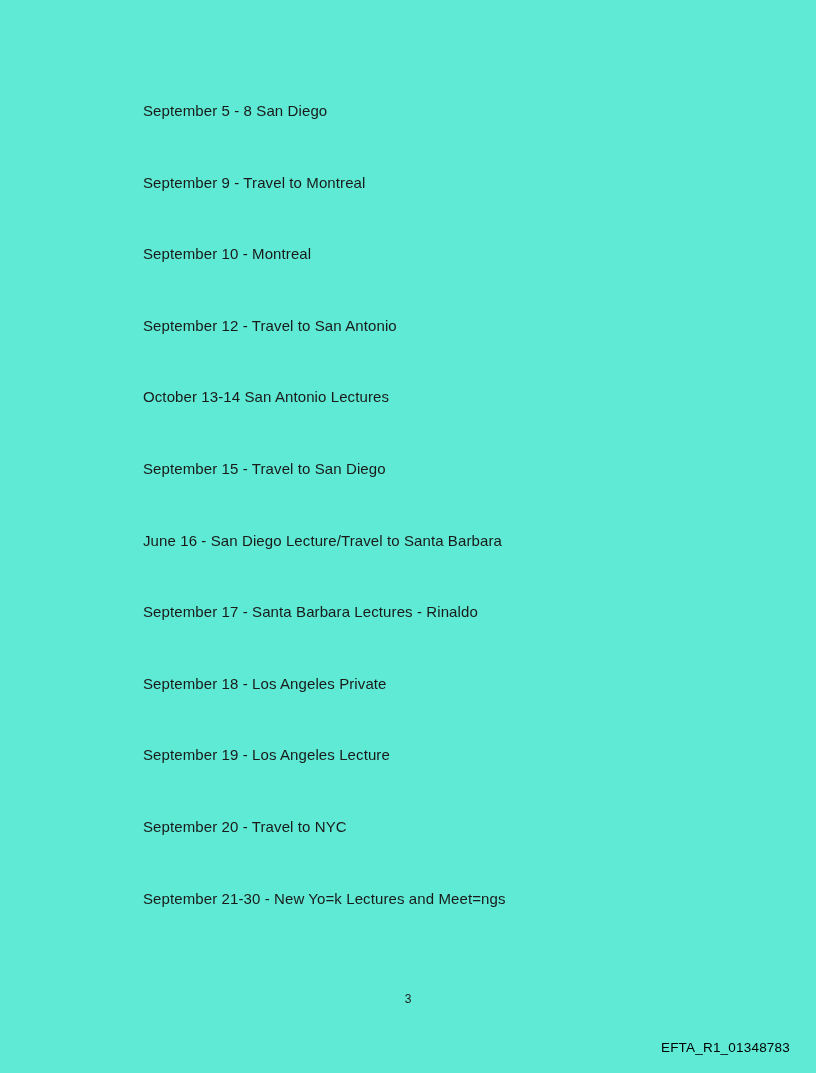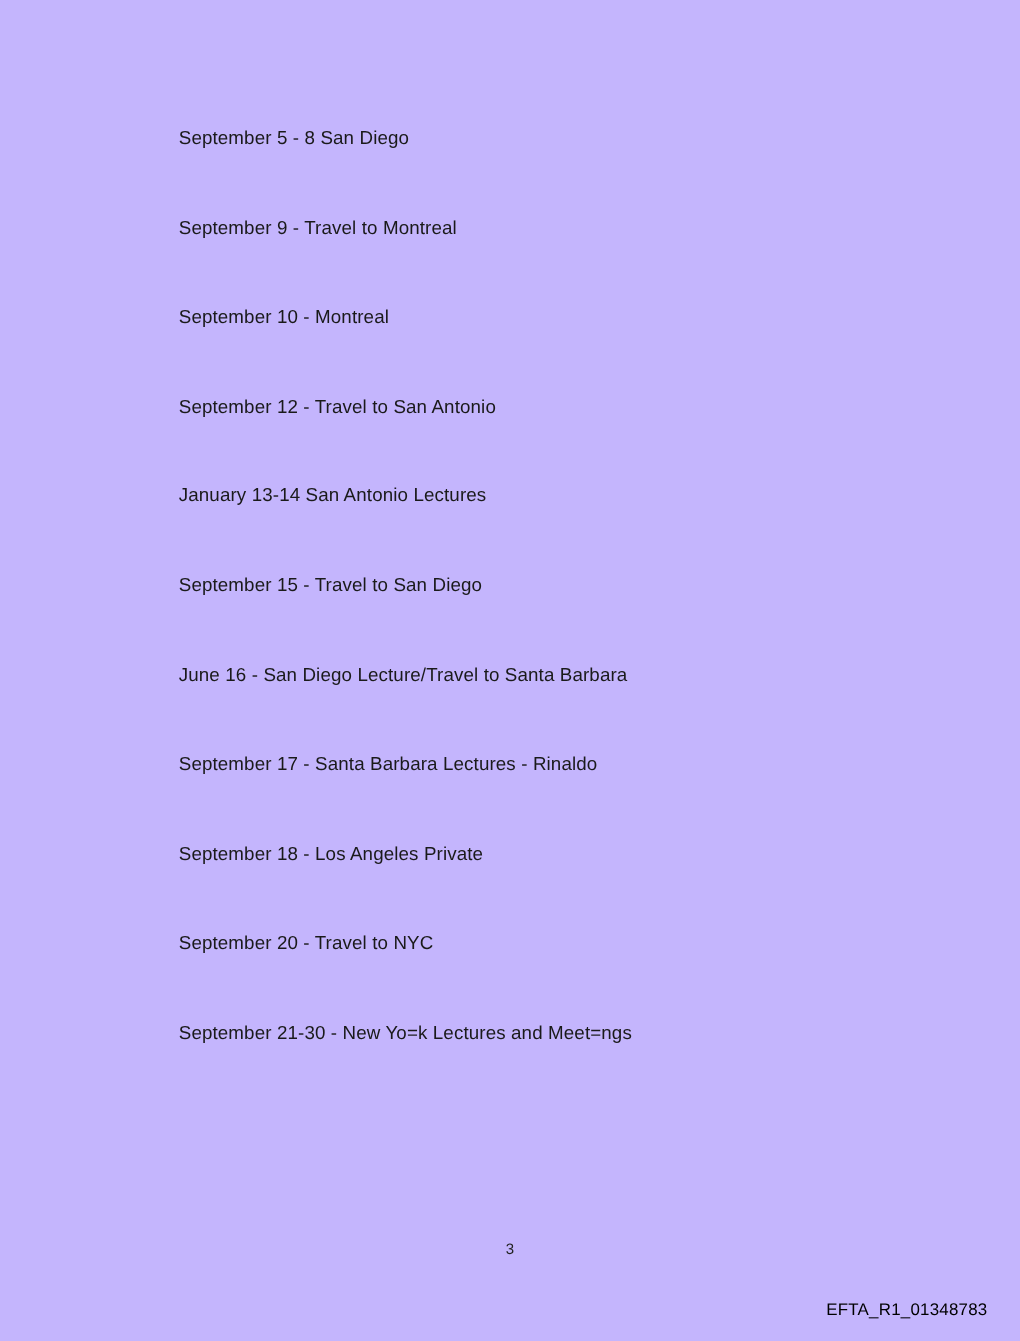--- a/index.html
+++ b/index.html
@@ -4,21 +4,21 @@
 <style>
   html, body {
     margin: 0;
     padding: 0;
     background: #ffffff;
   }
   .page {
     position: relative;
     width: 816px;
     height: 1073px;
-    background: #c4b5fd;
+    background: #5eead4;
     overflow: hidden;
     font-family: "Liberation Sans", sans-serif;
     color: #1a1a1a;
   }
   .schedule {
     position: absolute;
     top: 101px;
     left: 143px;
     right: 40px;
   }
@@ -53,25 +53,26 @@
 </head>
 <body>
 
 <div class="page">
 
   <div class="schedule">
     <div class="schedule-line">September 5 - 8 San Diego</div>
     <div class="schedule-line">September 9 - Travel to Montreal</div>
     <div class="schedule-line">September 10 - Montreal</div>
     <div class="schedule-line">September 12 - Travel to San Antonio</div>
-    <div class="schedule-line">January 13-14 San Antonio Lectures</div>
+    <div class="schedule-line">October 13-14 San Antonio Lectures</div>
     <div class="schedule-line">September 15 - Travel to San Diego</div>
     <div class="schedule-line">June 16 - San Diego Lecture/Travel to Santa Barbara</div>
     <div class="schedule-line">September 17 - Santa Barbara Lectures - Rinaldo</div>
     <div class="schedule-line">September 18 - Los Angeles Private</div>
+    <div class="schedule-line">September 19 - Los Angeles Lecture</div>
     <div class="schedule-line">September 20 - Travel to NYC</div>
     <div class="schedule-line">September 21-30 - New Yo=k Lectures and Meet=ngs</div>
   </div>
 
   <div class="page-number">3</div>
 
   <div class="bates-stamp">EFTA_R1_01348783</div>
 
 </div>
 

